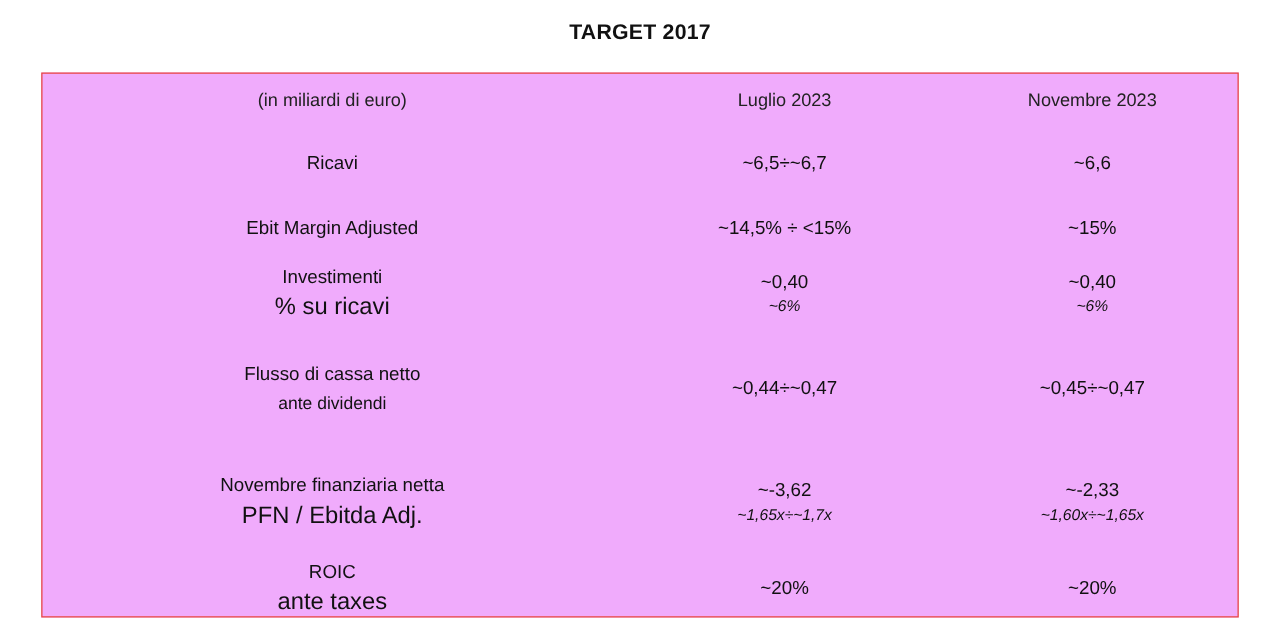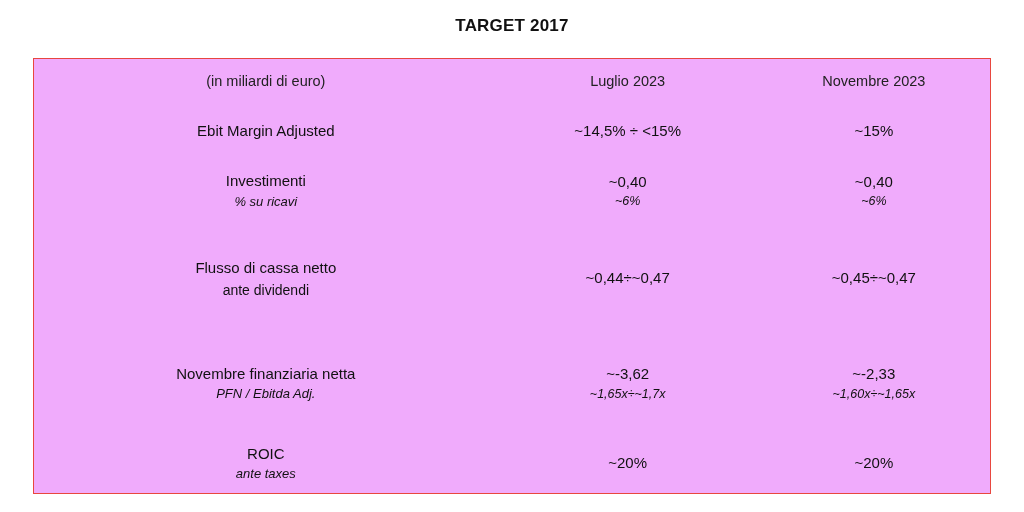--- a/index.html
+++ b/index.html
@@ -62,22 +62,21 @@
   }
   tbody td {
     font-size: 15px;
     color: #111;
     line-height: 1.35;
   }
   .row-label {
     font-size: 15px;
   }
   .sub {
-    font-style: italic;
-    font-size: 13px;
+    font-size: 19px;
     display: block;
     margin-top: 1px;
   }
   .val-main { display: block; }
   .val-sub {
     display: block;
     font-style: italic;
     font-size: 12.5px;
     margin-top: 1px;
   }
@@ -104,20 +103,31 @@
     </colgroup>
     <thead>
       <tr>
         <td>(in miliardi di euro)</td>
         <td>Luglio 2023</td>
         <td class="vline-cell">Novembre 2023</td>
       </tr>
     </thead>
     <tbody>
 
+      <tr class="r-ricavi">
+        <td class="row-label">
+          <span>Ricavi</span>
+        </td>
+        <td>
+          <span class="val-main nowrap">~6,5÷~6,7</span>
+        </td>
+        <td class="vline-cell">
+          <span class="val-main nowrap">~6,6</span>
+        </td>
+      </tr>
 
       <tr class="r-ebit">
         <td class="row-label">
           <span>Ebit Margin Adjusted</span>
         </td>
         <td>
           <span class="val-main nowrap">~14,5% ÷ &lt;15%</span>
         </td>
         <td class="vline-cell">
           <span class="val-main nowrap">~15%</span>

